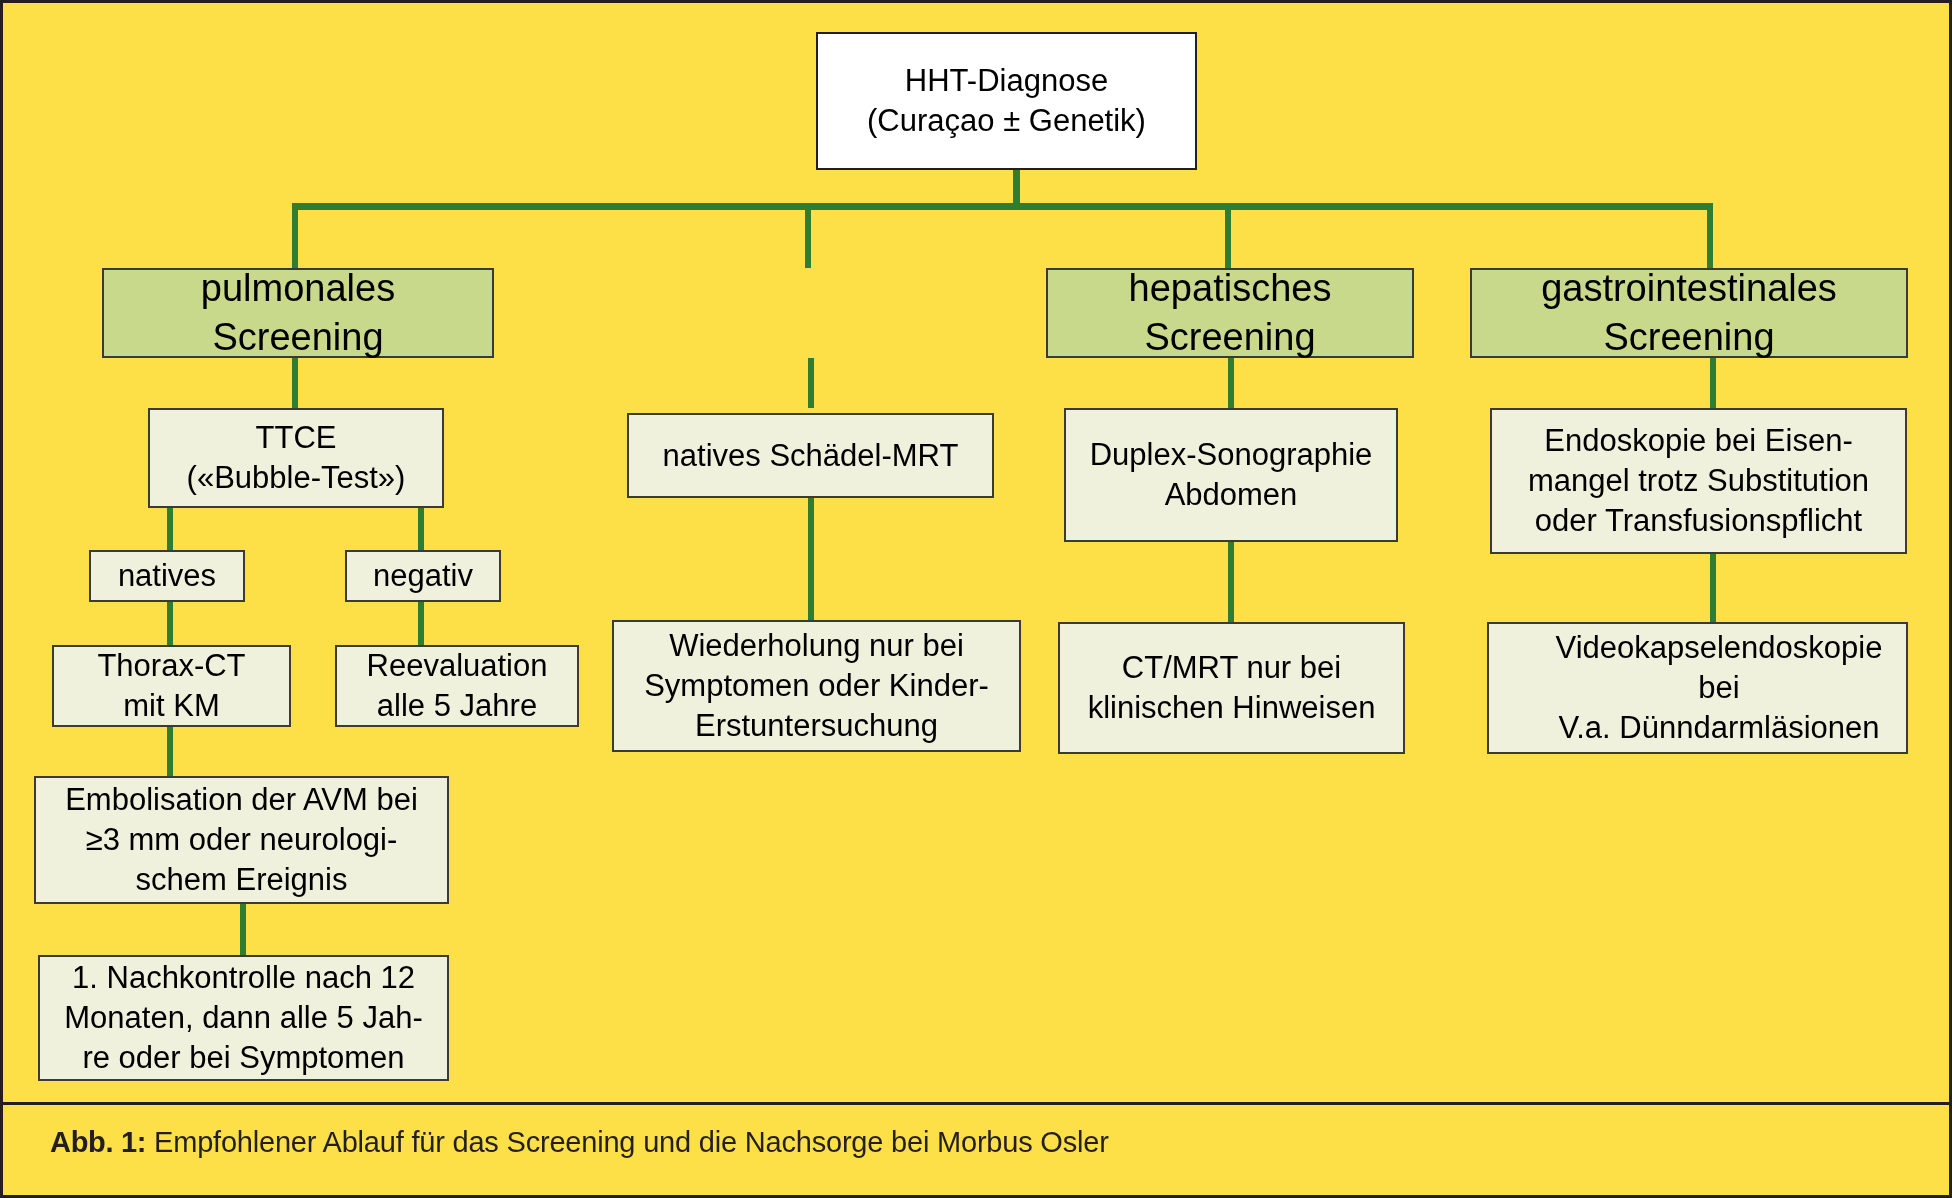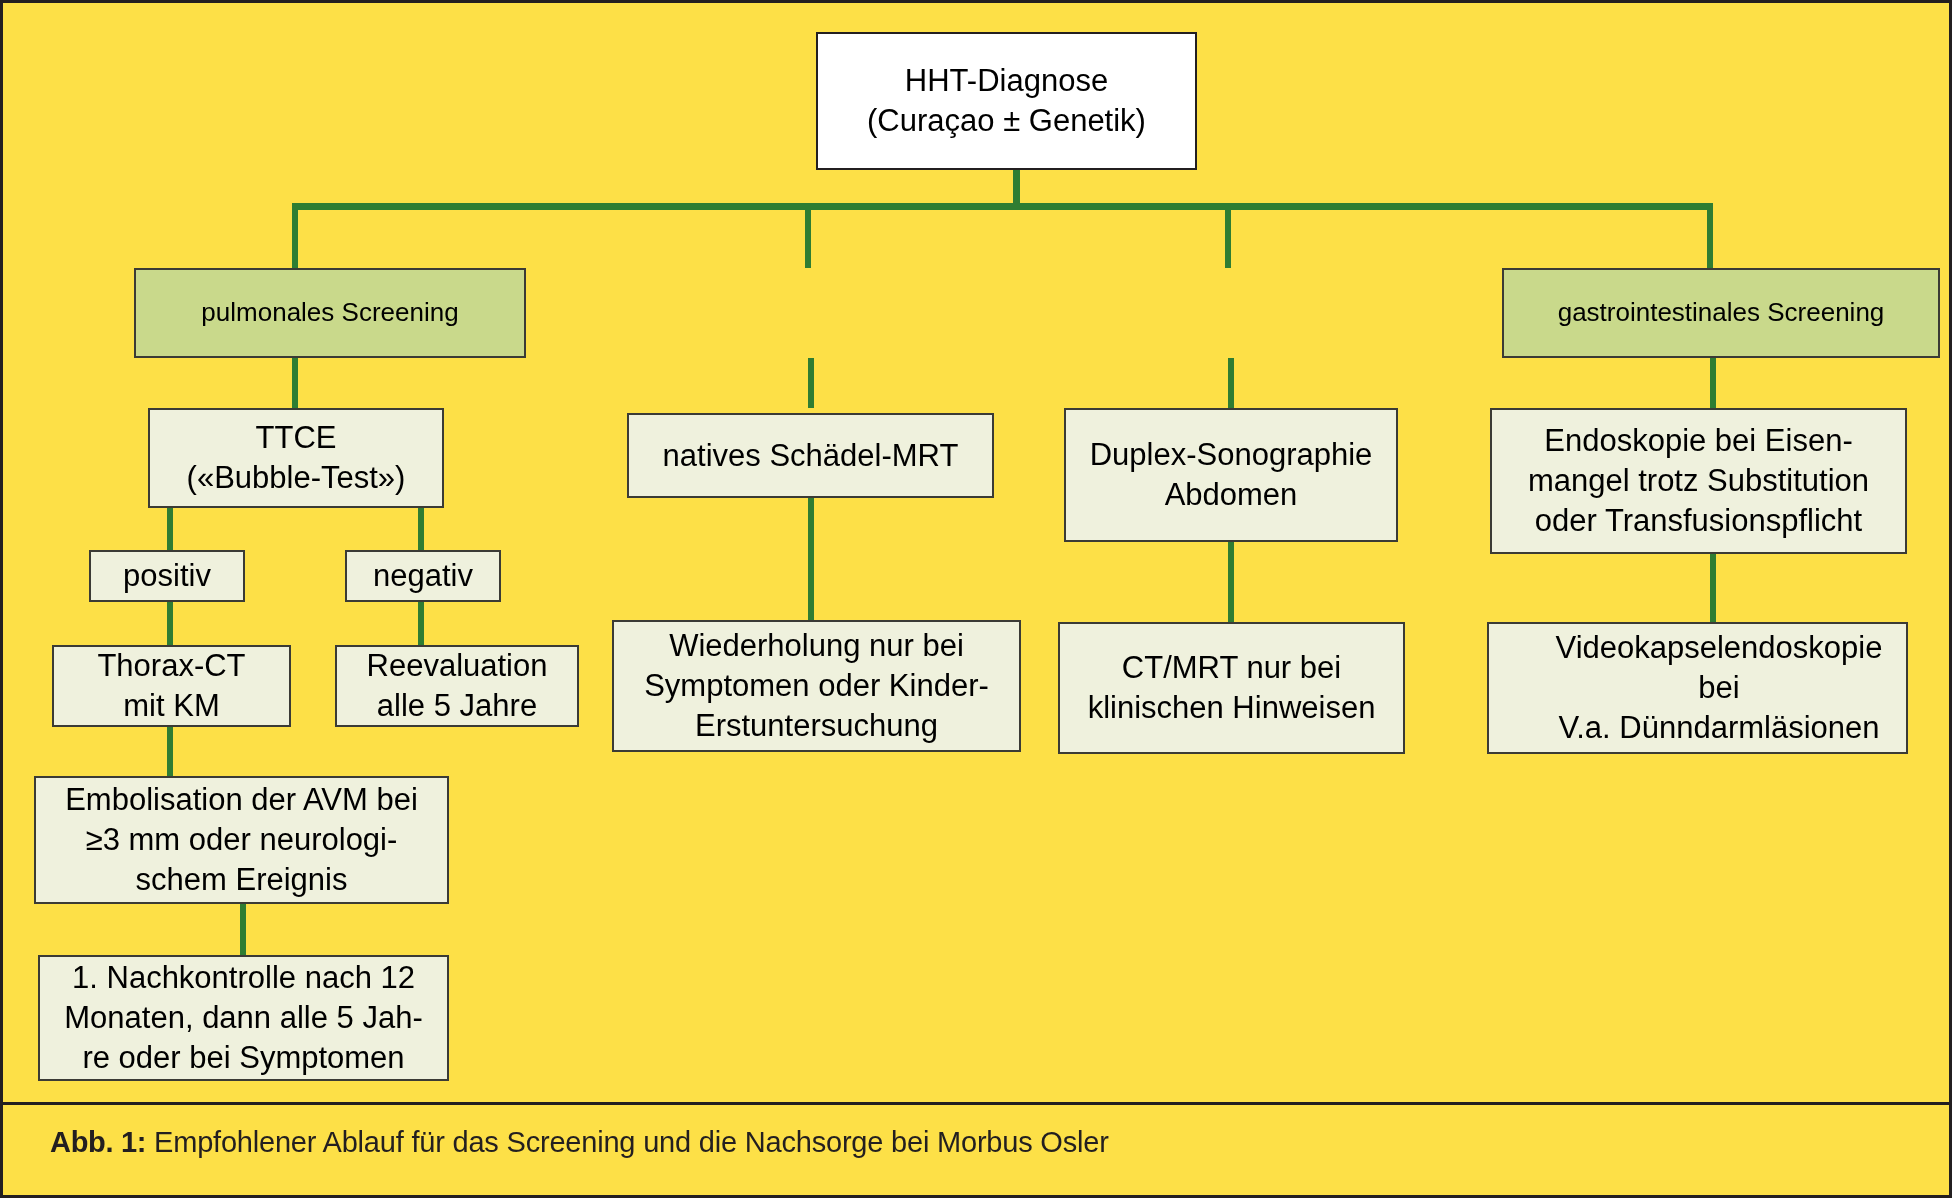--- a/index.html
+++ b/index.html
@@ -53,22 +53,21 @@
     white-space: pre-line;
     padding: 0 10px;
   }
   .node.root {
     background: #ffffff;
     border-color: #231f20;
     font-size: 31px;
   }
   .node.head {
     background: #c9d98b;
-    font-size: 26px;
-    margin-left: 32px;
+    font-size: 38px;
   }
   .node.leaf {
     background: #eff1dd;
     font-size: 31px;
   }
 
   .conn {
     position: absolute;
     background: #2f7d32;
     z-index: 1;
@@ -130,30 +129,33 @@
   <div class="conn" style="left:1710px; top:554px; width:6px; height:68px;"></div>
 
   <div class="node root" style="left:816px; top:32px; width:381px; height:138px;">
     <span class="txt">HHT-Diagnose
 (Curaçao ± Genetik)</span>
   </div>
 
   <div class="node head" style="left:102px; top:268px; width:392px; height:90px;">
     <span class="txt">pulmonales Screening</span>
   </div>
+  <div class="node head" style="left:1046px; top:268px; width:368px; height:90px;">
+    <span class="txt">hepatisches Screening</span>
+  </div>
   <div class="node head" style="left:1470px; top:268px; width:438px; height:90px;">
     <span class="txt">gastrointestinales Screening</span>
   </div>
 
   <div class="node leaf" style="left:148px; top:408px; width:296px; height:100px;">
     <span class="txt">TTCE
 («Bubble-Test»)</span>
   </div>
   <div class="node leaf" style="left:89px; top:550px; width:156px; height:52px;">
-    <span class="txt">positiv</span>
+    <span class="txt">natives</span>
   </div>
   <div class="node leaf" style="left:345px; top:550px; width:156px; height:52px;">
     <span class="txt">negativ</span>
   </div>
   <div class="node leaf" style="left:52px; top:645px; width:239px; height:82px;">
     <span class="txt">Thorax-CT
 mit KM</span>
   </div>
   <div class="node leaf" style="left:335px; top:645px; width:244px; height:82px;">
     <span class="txt">Reevaluation

